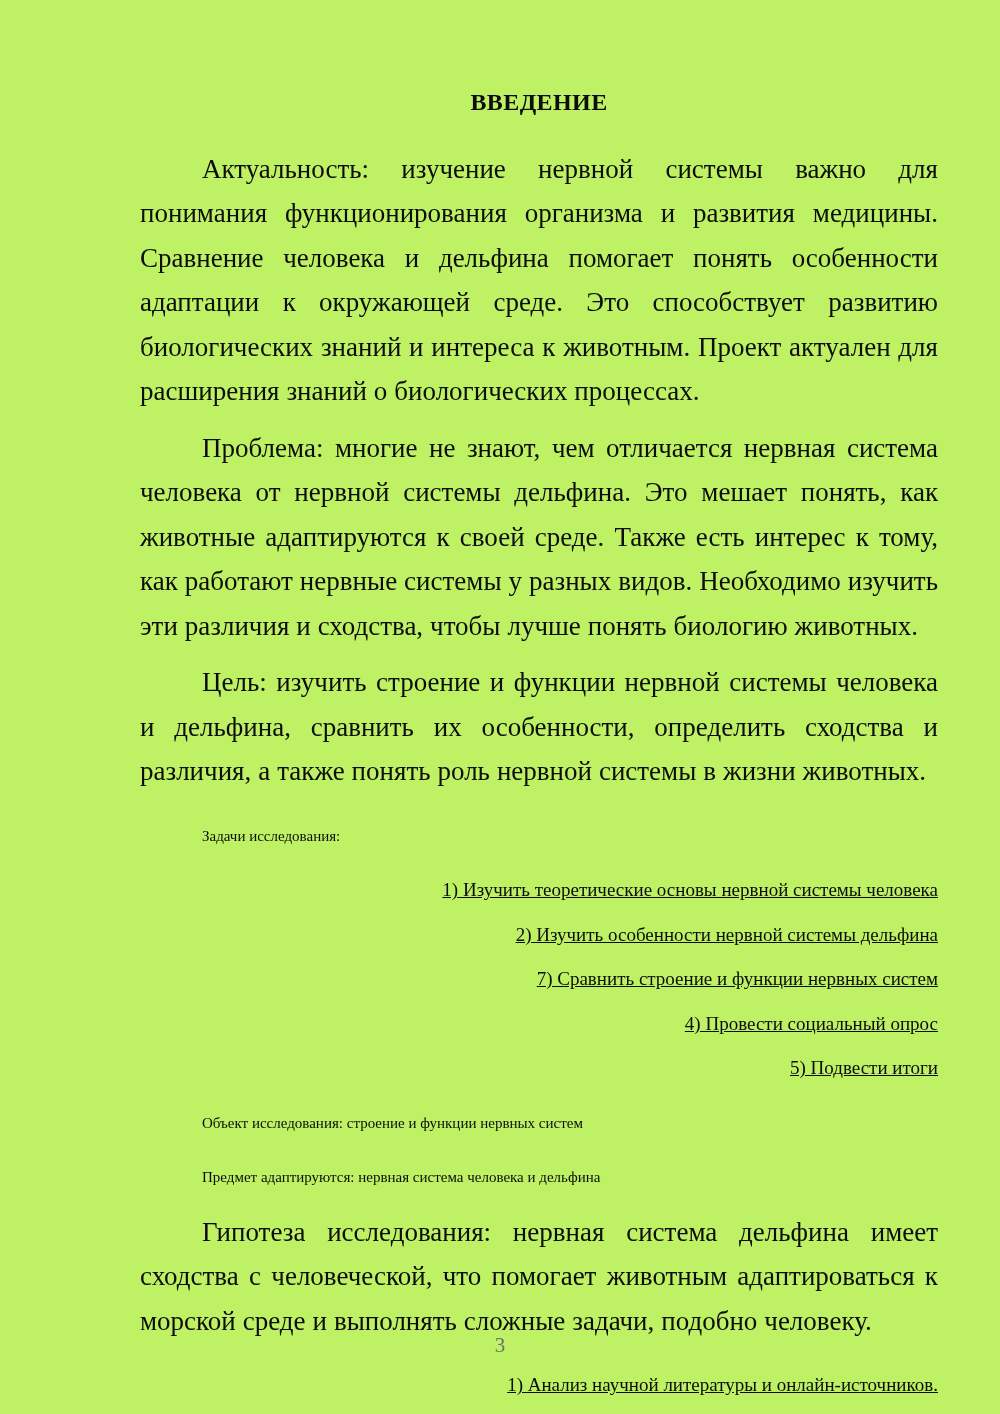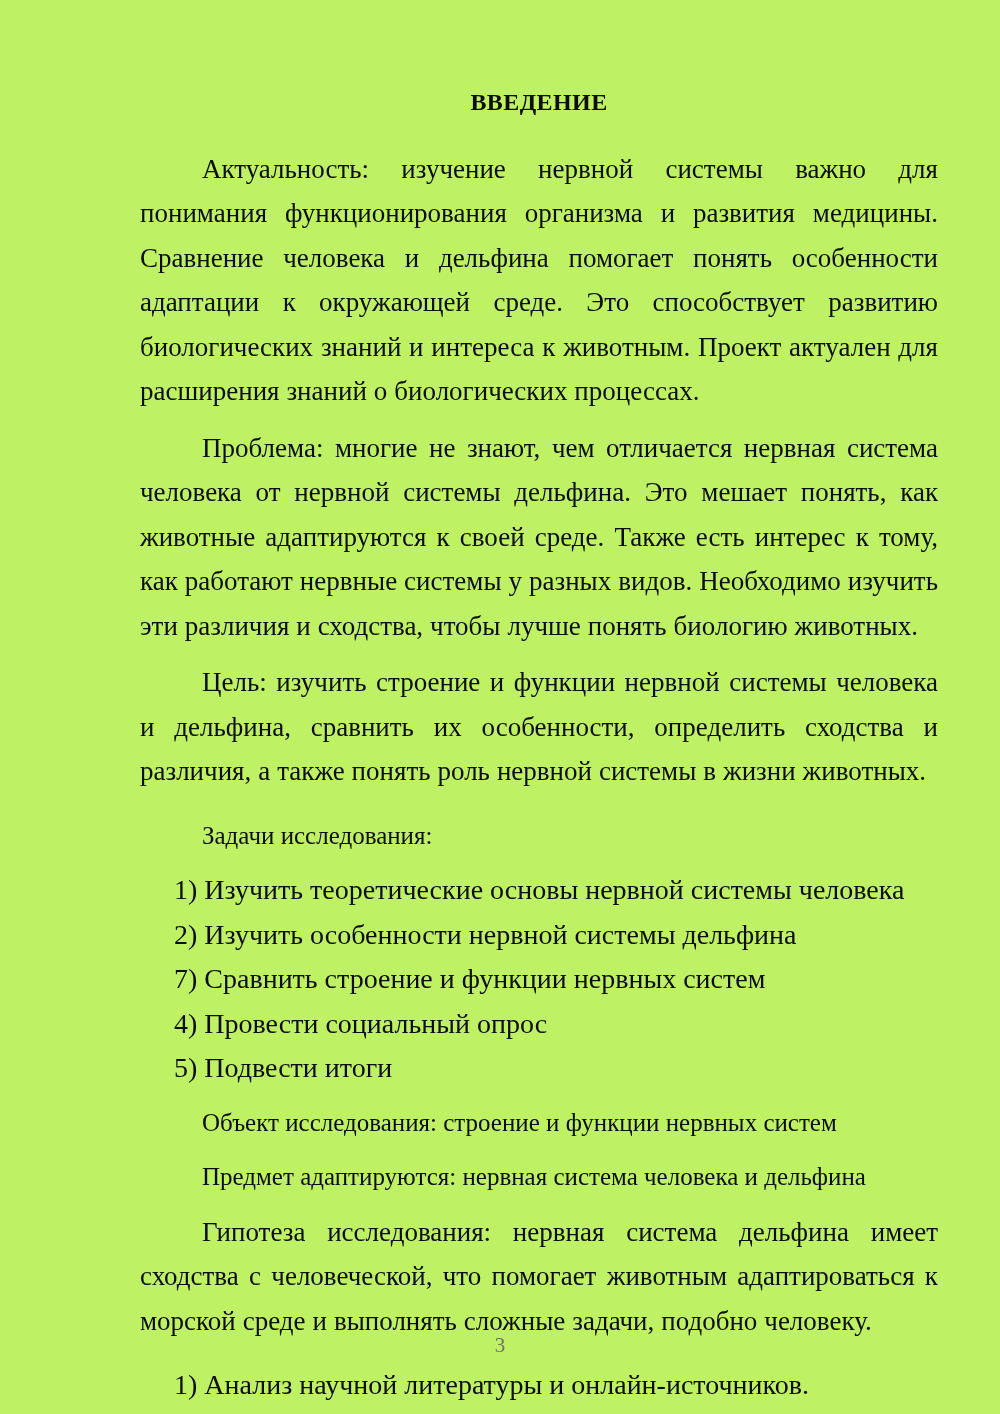--- a/index.html
+++ b/index.html
@@ -39,37 +39,38 @@
     font-size: 27px;
     line-height: 44.5px;
     text-align: justify;
     text-align-last: left;
     text-indent: 62px;
     margin: 0 0 12px 0;
     hyphens: none;
     word-spacing: 0.2px;
   }
   .lead {
-    font-size: 25px;
+    font-size: 15px;
     line-height: 44.5px;
     text-align: left;
     text-indent: 62px;
     margin: 0 0 10px 0;
   }
   .list {
     list-style: none;
     margin: 0 0 10px 0;
     padding: 0;
   }
   .list li {
-    font-size: 28px;
+    font-size: 19px;
     line-height: 44.5px;
-    text-align: left;
+    text-align: right;
     padding-left: 34px;
     margin: 0;
+    text-decoration: underline;
   }
   .spacer-sm { height: 8px; }
   .page-number {
     position: absolute;
     left: 0;
     right: 0;
     top: 1331px;
     text-align: center;
     font-size: 21px;
     color: #6f6f6f;

